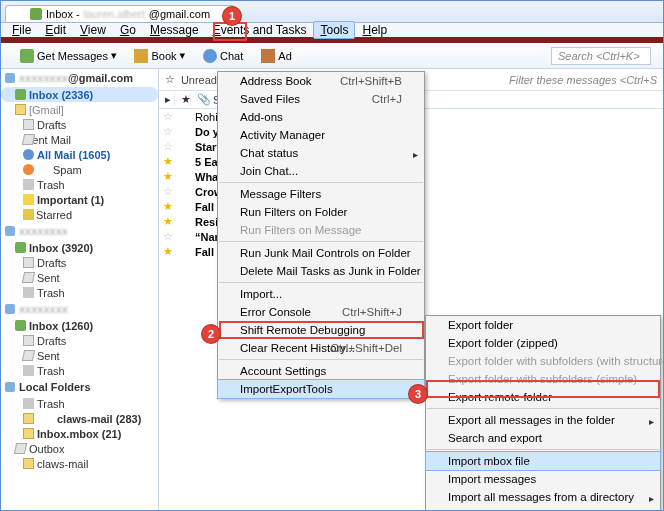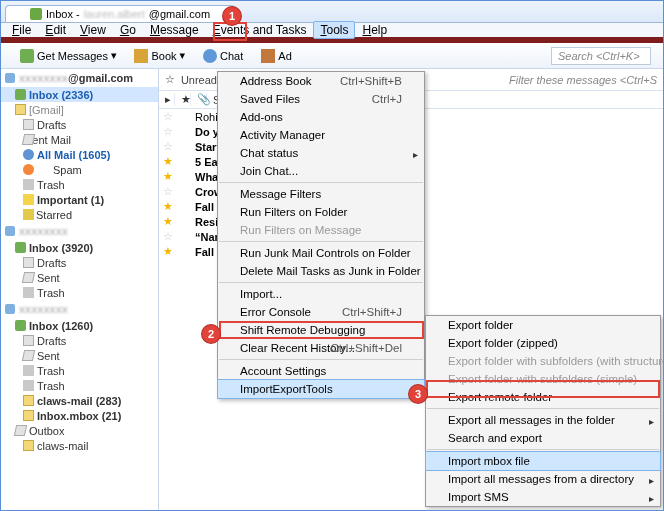--- a/index.html
+++ b/index.html
@@ -15,21 +15,21 @@
   .tbbtn { padding:2px 6px; border:1px solid transparent; border-radius:3px; display:flex; align-items:center; gap:3px; font-size:11px;}
   .tbbtn .gico { width:14px;height:14px;display:inline-block;}
   .search { margin-left:auto; border:1px solid #bcd; background:#fff; padding:2px 6px; font-style:italic; color:#888; width:100px; font-size:11px;}
   .main { display:flex; height:calc(100% - 68px); }
   .sidebar { width:158px; border-right:1px solid #c8d6ea; overflow:hidden; background:#fff;}
   .acct { font-weight:bold; padding:3px 4px 3px 18px; position:relative; color:#333;}
   .acct::before{content:"";position:absolute;left:4px;top:4px;width:10px;height:10px;background:#7fb0e0;border-radius:2px;}
   .folder { padding:1.5px 4px 1.5px 28px; position:relative; color:#333; white-space:nowrap;}
   .folder .fi { position:absolute; left:14px; top:2px; width:11px; height:11px; display:inline-block;}
   .folder.bold { font-weight:bold;}
-  .folder.blue { color:#1a5db2; font-weight:bold;}
+  .folder.blue { color:#1a5db2; font-weight:bold;border-radius:7px;}
   .folder.sel { background:#d2e7ff;}
   .fi-inbox{background:#6fae53;border-radius:2px;}
   .fi-folder{background:#f3d879;border:1px solid #caa83e;}
   .fi-draft{background:#e2e2e2;border:1px solid #aaa;}
   .fi-sent{background:#e2e2e2;border:1px solid #aaa;transform:skewX(-12deg);}
   .fi-all{background:#5f93d6;border-radius:50%;}
   .fi-spam{background:#f4873a;border-radius:50%;}
   .fi-trash{background:#c9c9c9;}
   .fi-imp{background:#f5d34a;}
   .fi-star{background:#e4c84a;}
@@ -128,22 +128,23 @@
       <div class="acct "><span class="blurred">xxxxxxxx</span></div>
       <div class="folder bold"><span class="fi fi-inbox"></span><span>Inbox (3920)</span></div>
       <div class="folder " style="padding-left: 36px;"><span class="fi fi-draft" style="left: 22px;"></span><span>Drafts</span></div>
       <div class="folder " style="padding-left: 36px;"><span class="fi fi-sent" style="left: 22px;"></span><span>Sent</span></div>
       <div class="folder " style="padding-left: 36px;"><span class="fi fi-trash" style="left: 22px;"></span><span>Trash</span></div>
       <div class="acct "><span class="blurred">xxxxxxxx</span></div>
       <div class="folder bold"><span class="fi fi-inbox"></span><span>Inbox (1260)</span></div>
       <div class="folder " style="padding-left: 36px;"><span class="fi fi-draft" style="left: 22px;"></span><span>Drafts</span></div>
       <div class="folder " style="padding-left: 36px;"><span class="fi fi-sent" style="left: 22px;"></span><span>Sent</span></div>
       <div class="folder " style="padding-left: 36px;"><span class="fi fi-trash" style="left: 22px;"></span><span>Trash</span></div>
-      <div class="folder " style="padding-left: 36px;"><span class="fi fi-trash" style="left: 22px;"></span><span>Trash</span></div>
-      <div class="folder bold" style="padding-left: 36px;"><span class="fi fi-folder" style="left: 22px;"></span><span>claws-mail (283)</span></div>
+      <div class="acct bold">Local Folders</div>
+      <div class="folder " style="padding-left: 36px;"><span class="fi fi-trash" style="left: 22px;"></span><span>Trash</span></div>
+      <div class="folder bold" style="padding-left: 56px;"><span class="fi fi-folder" style="left: 22px;"></span><span>claws-mail (283)</span></div>
       <div class="folder bold" style="padding-left: 36px;"><span class="fi fi-folder" style="left: 22px;"></span><span>Inbox.mbox (21)</span></div>
       <div class="folder "><span class="fi fi-sent"></span><span>Outbox</span></div>
       <div class="folder " style="padding-left: 36px;"><span class="fi fi-folder" style="left: 22px;"></span><span>claws-mail</span></div>
     </div>
   <div class="content">
     <div class="filterrow">
       <span>☆</span>
       <span>Unread</span>
       <span class="filterin">Filter these messages &lt;Ctrl+S</span>
     </div>
@@ -236,20 +237,21 @@
     <div class="mi">Export folder</div>
     <div class="mi">Export folder (zipped)</div>
     <div class="mi dis">Export folder with subfolders (with structure)</div>
     <div class="mi dis">Export folder with subfolders (simple)</div>
     <div class="mi">Export remote folder</div>
     <hr>
     <div class="mi">Export all messages in the folder<span class="arr"></span></div>
     <div class="mi">Search and export</div>
     <hr>
     <div class="mi hl">Import mbox file</div>
+    <div class="mi">Import messages</div>
     <div class="mi">Import all messages from a directory<span class="arr"></span></div>
     <div class="mi">Import SMS<span class="arr"></span></div>
   </div>
 
 <div class="redbox rb1"></div>
 <div class="redbox rb2"></div>
 <div class="redbox rb3"></div>
 <div class="co co1">1</div>
 <div class="co co2">2</div>
 <div class="co co3">3</div>

